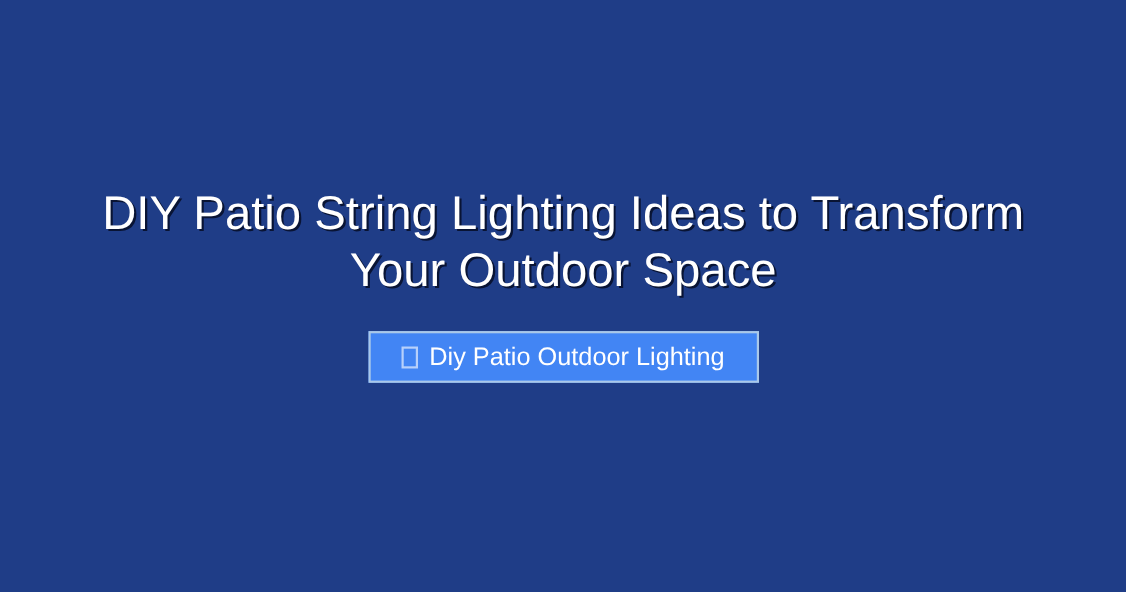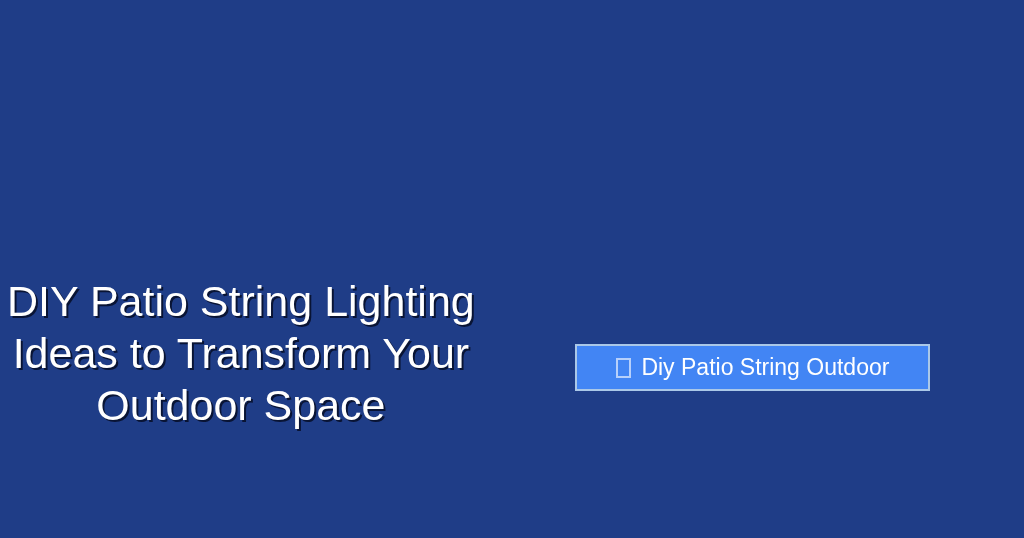--- a/index.html
+++ b/index.html
@@ -24,21 +24,21 @@
   }
 
   
   .hero {
     position: absolute;
     left: 0;
     top: 0;
     width: 1024px;
     height: 538px;
     display: flex;
-    flex-direction: row;
+    flex-direction: column;
     align-items: center;
     justify-content: flex-start;
     box-sizing: border-box;
     padding-top: 168px;
   }
 
   .hero-title {
     margin: 0;
     width: 910px;
     text-align: center;
@@ -105,19 +105,19 @@
 
 <div id="page">
 
   <div class="hero">
 
     <h1 class="hero-title">DIY Patio String Lighting Ideas to Transform Your Outdoor Space</h1>
 
     <div class="cta-wrap">
       <a class="cta-button" href="#">
         <span class="tofu-icon"></span>
-        <span class="cta-label">Diy Patio String Outdoor</span>
+        <span class="cta-label">Diy Patio Outdoor Lighting</span>
       </a>
     </div>
 
   </div>
 
 </div>
 
 </body></html>

